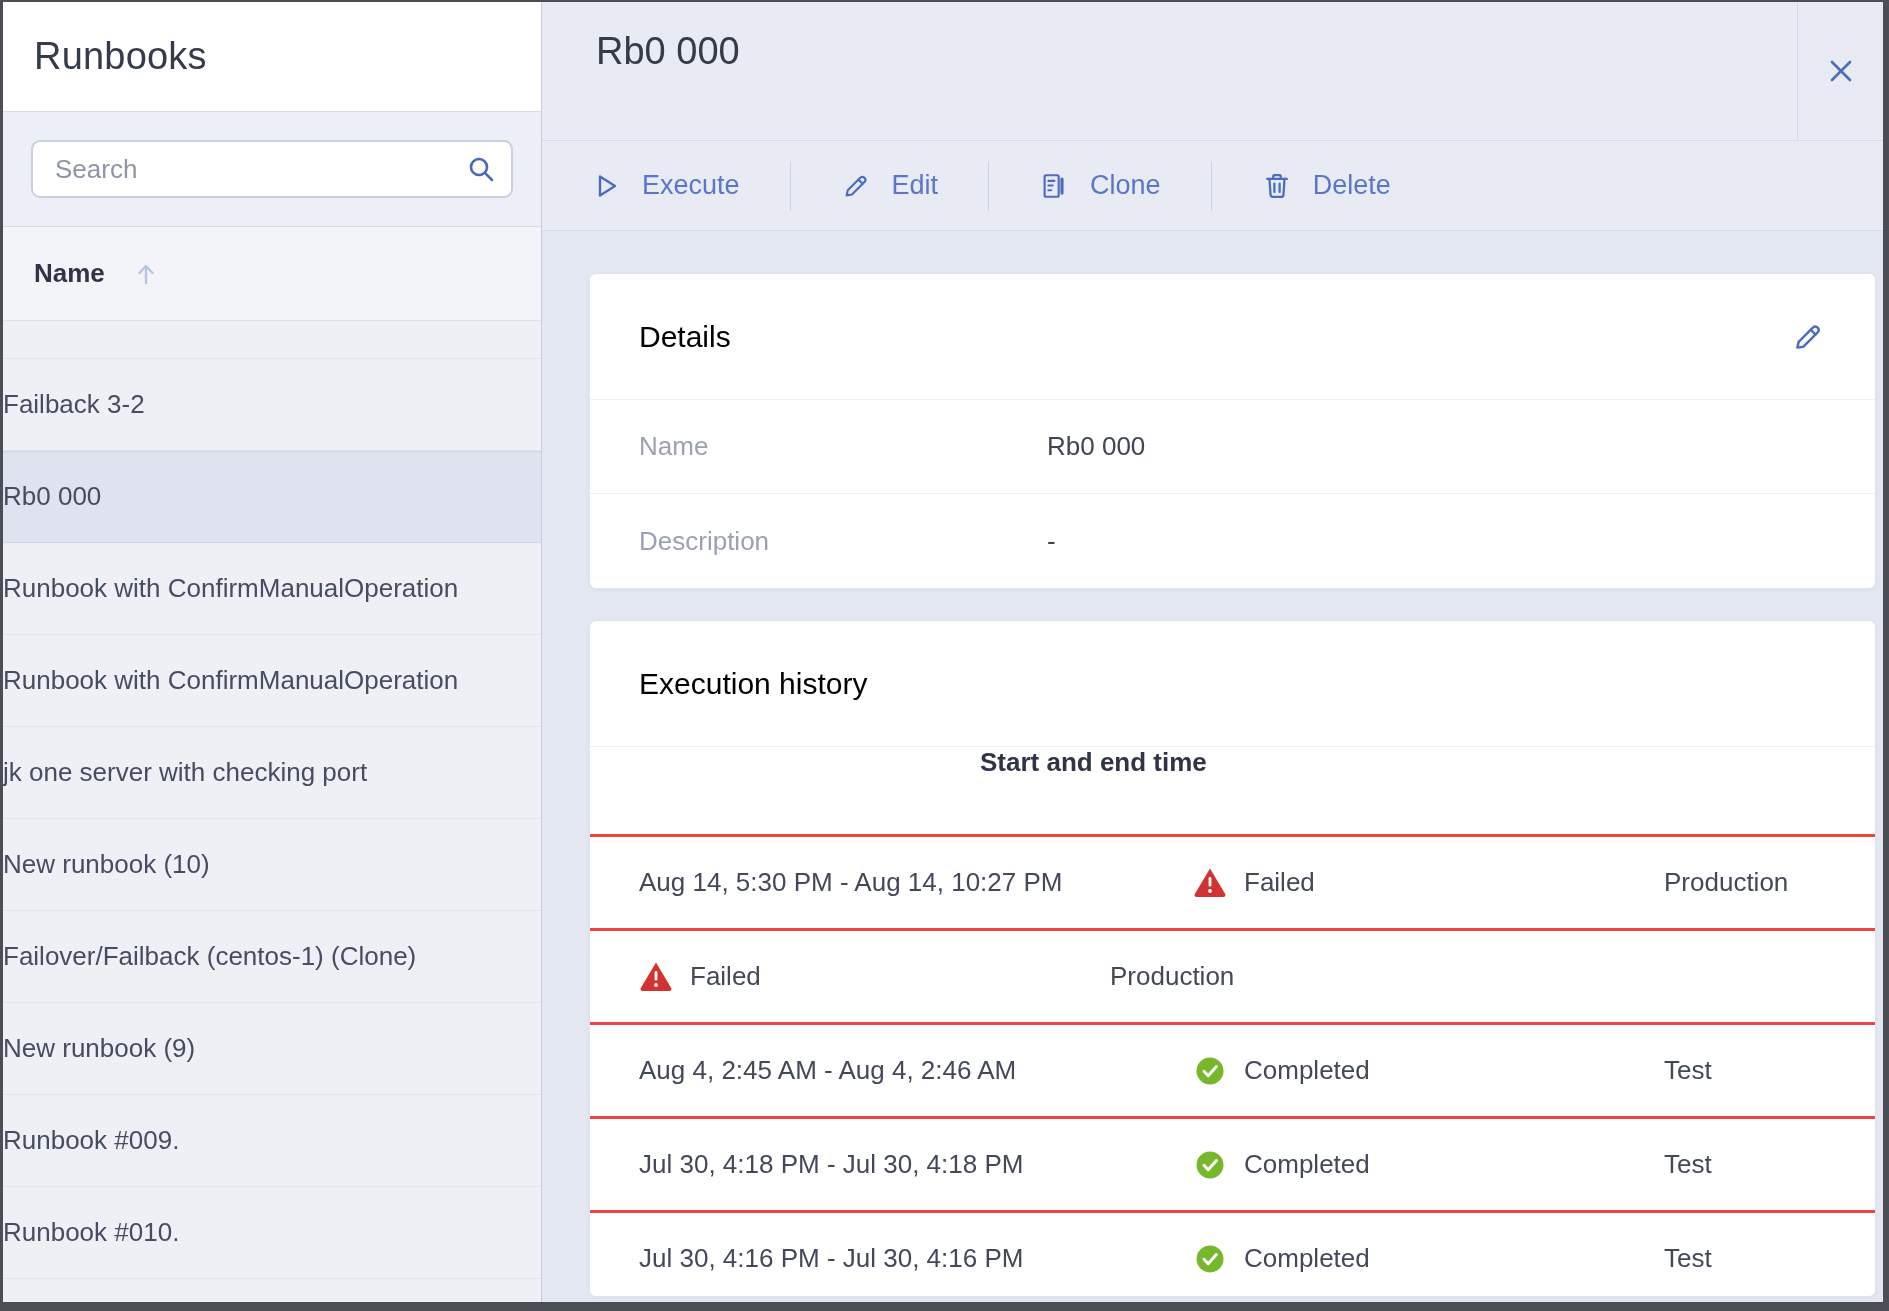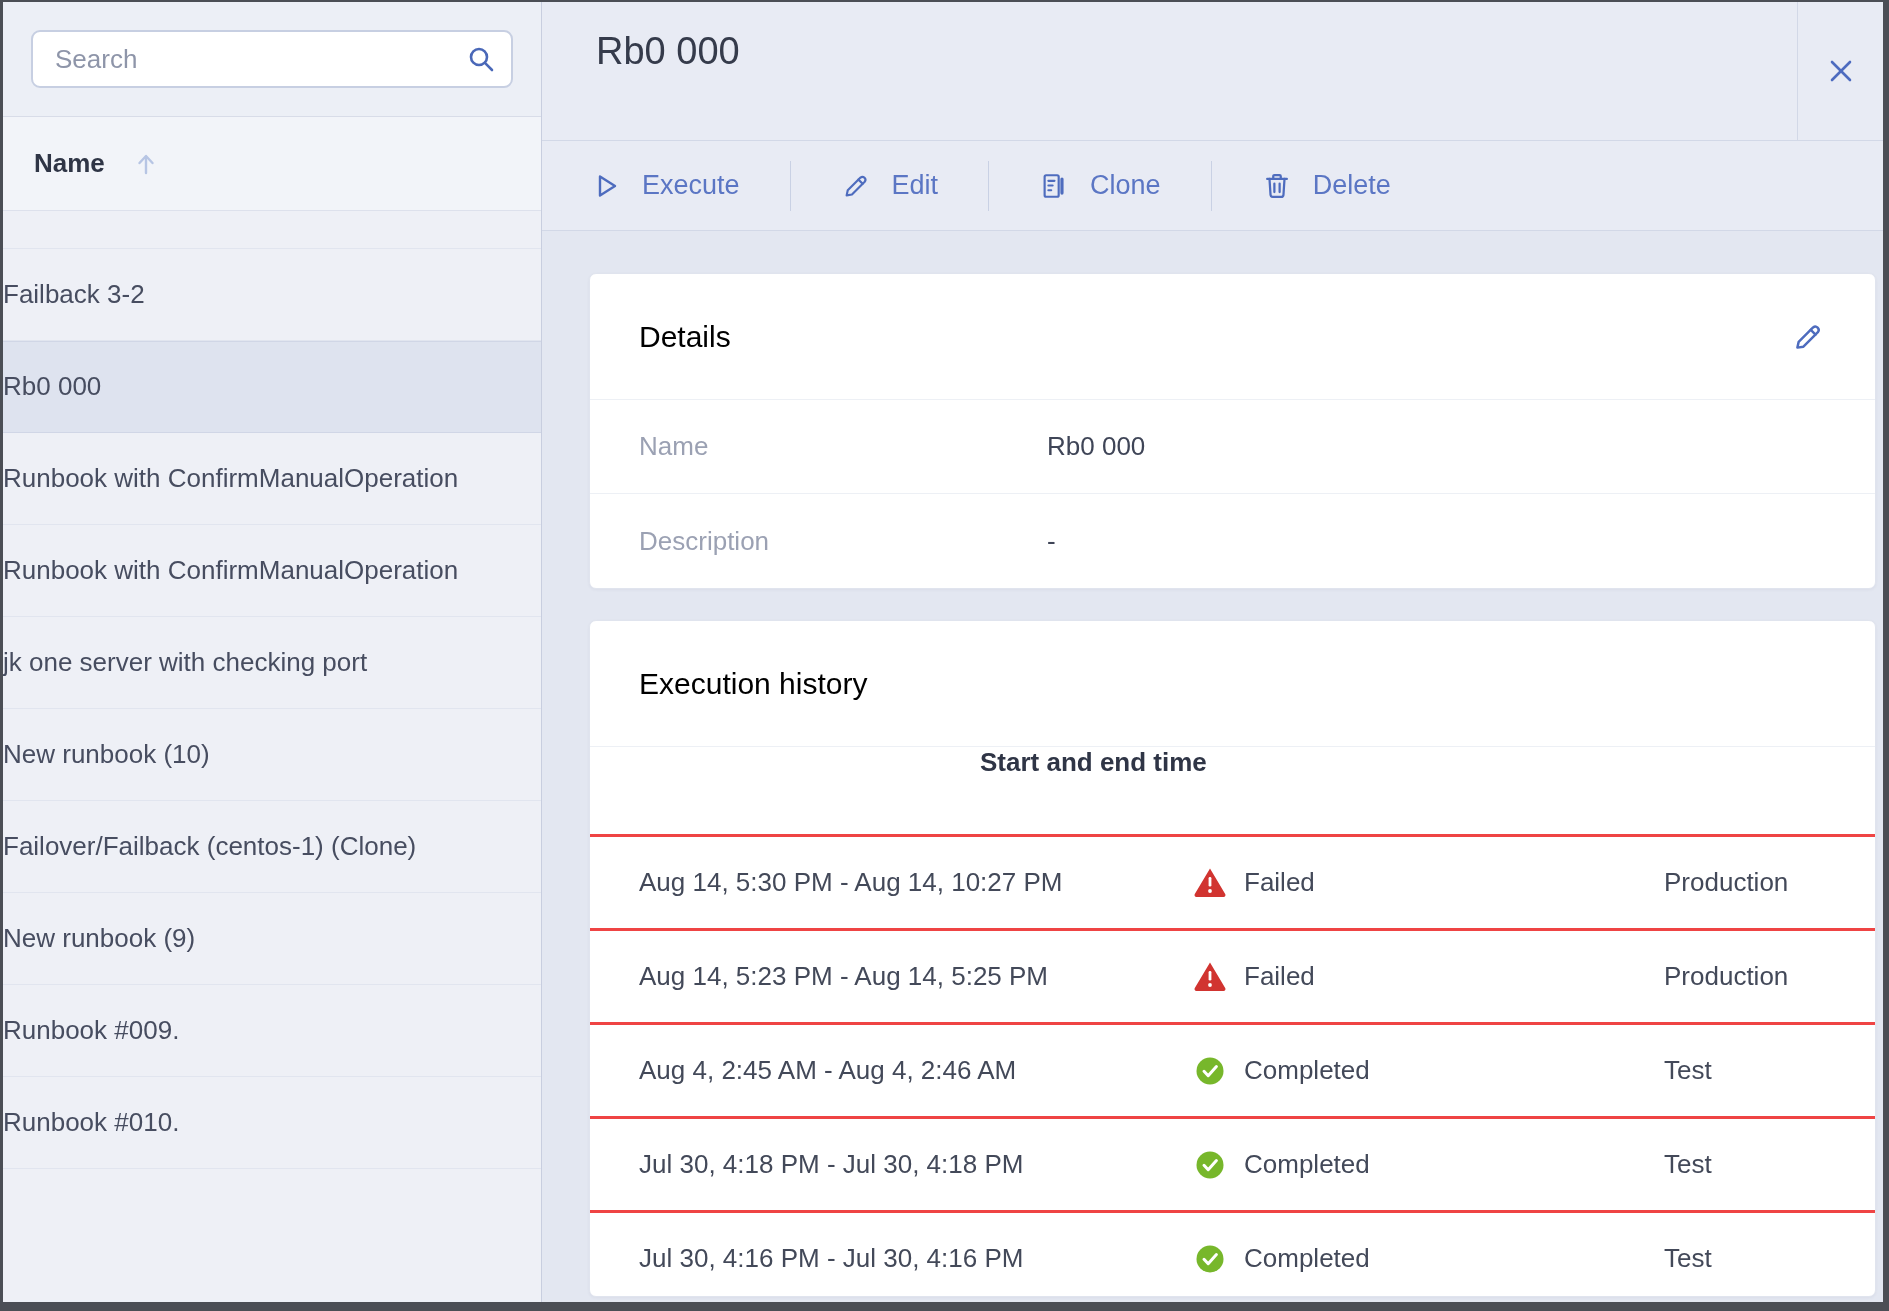--- a/index.html
+++ b/index.html
@@ -57,20 +57,23 @@
   .t-body-row.completed .ic-completed { display:inline-flex; }
   svg { display:block; }
 </style>
 </head>
 <body>
 
 <div class="screen">
   <div class="inner">
 
     <div class="sidebar">
+      <div class="sb-header">
+        <div class="sb-title">Runbooks</div>
+      </div>
 
       <div class="sb-search">
         <div class="search-box">
           <input type="text" placeholder="Search" style="">
           <span class="search-ic">
             <svg viewBox="0 0 32 32" width="32" height="32" fill="none" stroke="#4a68b8" stroke-width="2.6" stroke-linecap="round">
               <circle cx="14" cy="14" r="8"></circle>
               <line x1="20.2" y1="20.2" x2="27" y2="27"></line>
             </svg>
           </span>
@@ -242,21 +245,20 @@
                       <circle cx="17" cy="25" r="1.9" fill="#ffffff"></circle>
                     </svg>
                   </span>
 
                   <span>Failed</span>
                 </div>
                 <div class="col-mode">Production</div>
               </div>
 
               <div class="t-row t-body-row failed">
-                <div class="col-time">Aug 14, 5:23 PM - Aug 14, 5:25 PM</div>
                 <div class="col-result">
                   <span class="status-ic ic-failed">
                     <svg viewBox="0 0 34 32" width="34" height="32">
                       <path d="M17 2.6 L32.2 28.1 a1.9 1.9 0 0 1 -1.65 2.9 H3.45 a1.9 1.9 0 0 1 -1.65 -2.9 Z" fill="#d13430"></path>
                       <rect x="15.6" y="11" width="2.8" height="9.5" rx="1.3" fill="#ffffff"></rect>
                       <circle cx="17" cy="25" r="1.9" fill="#ffffff"></circle>
                     </svg>
                   </span>
 
                   <span>Failed</span>

